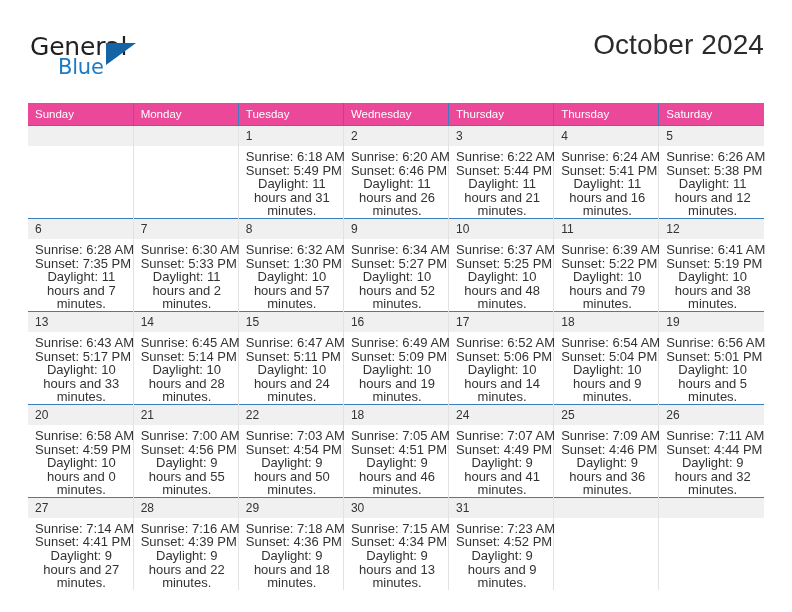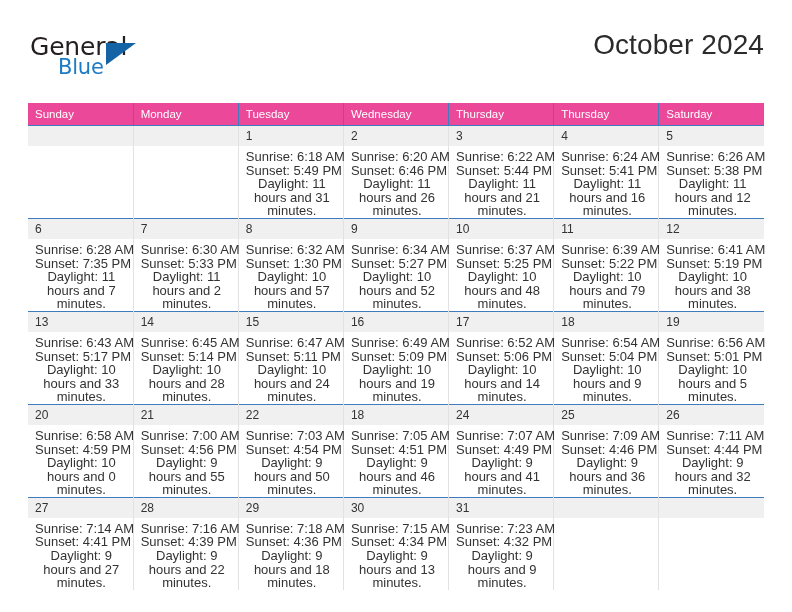--- a/index.html
+++ b/index.html
@@ -428,21 +428,21 @@
             <div class="cell-body">
               <div>Sunrise: 7:15 AM</div>
               <div>Sunset: 4:34 PM</div>
               <div class="daylight">Daylight: 9 hours and 13 minutes.</div>
             </div>
           </td>
           <td>
             <div class="daynum">31</div>
             <div class="cell-body">
               <div>Sunrise: 7:23 AM</div>
-              <div>Sunset: 4:32 PM</div>
+              <div>Sunset: 4:52 PM</div>
               <div class="daylight">Daylight: 9 hours and 9 minutes.</div>
             </div>
           </td>
           <td>
             <div class="daynum empty"></div>
           </td>
           <td>
             <div class="daynum empty"></div>
           </td>
         </tr>

